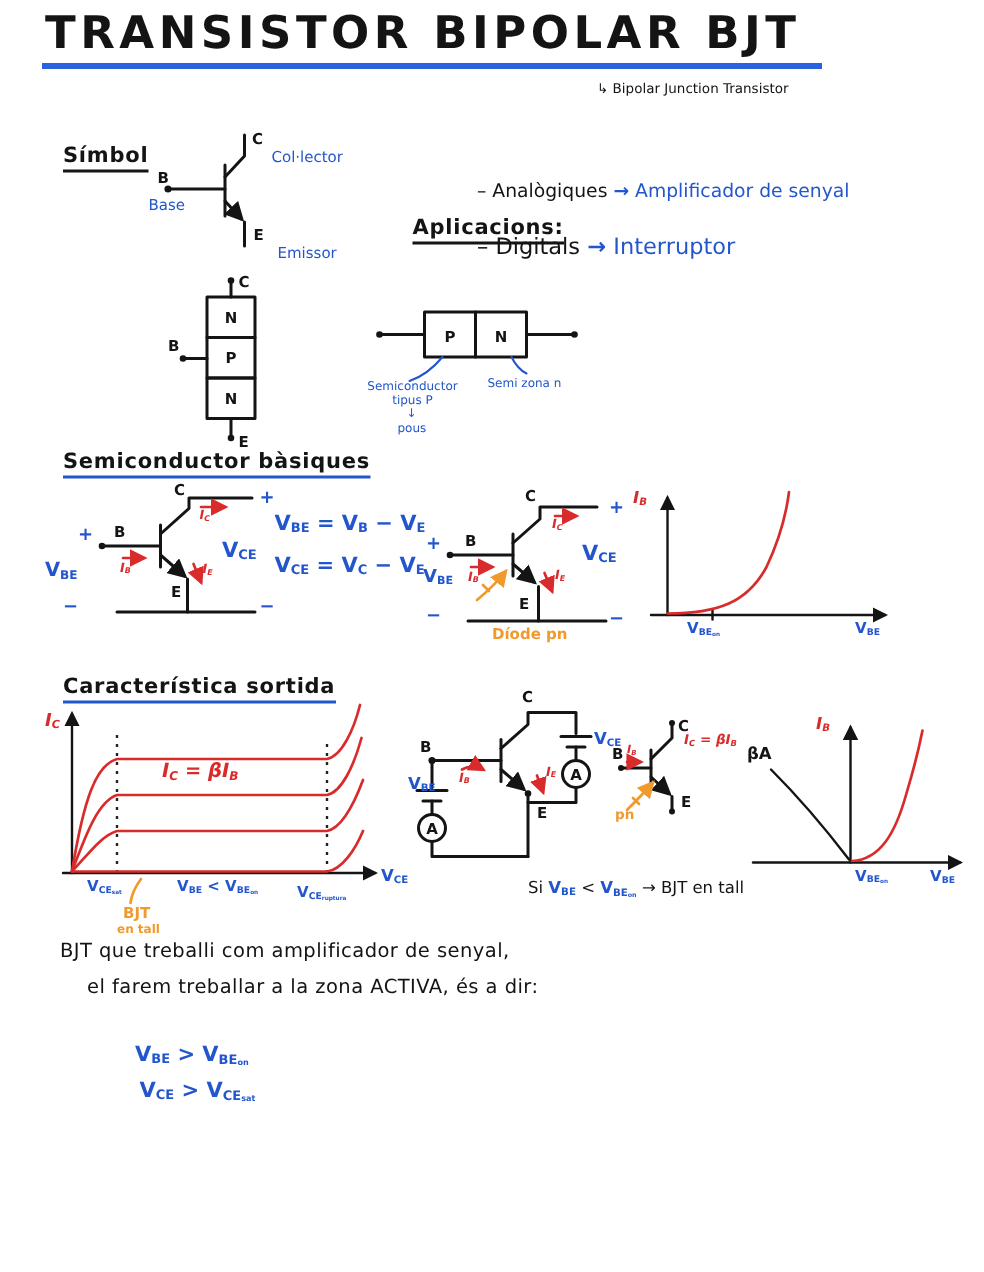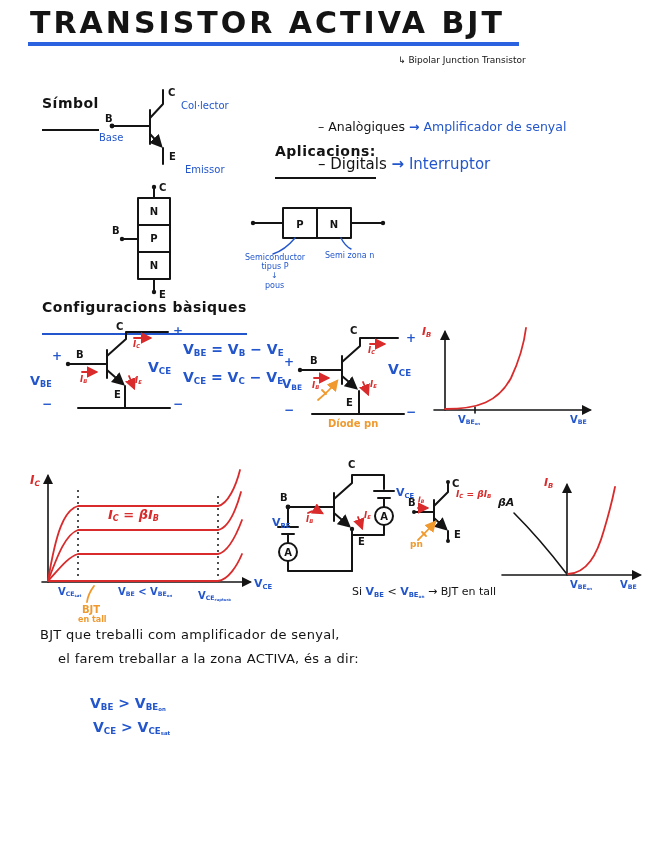--- a/index.html
+++ b/index.html
@@ -5,21 +5,21 @@
   html,body{margin:0;padding:0;background:#e8e8e8;}
   .page{position:relative;width:656px;height:848px;background:#ffffff;overflow:hidden;
         font-family:"DejaVu Sans","Liberation Sans",sans-serif;color:#141414;}
   .lbl{position:absolute;white-space:nowrap;line-height:1.1;}
   .ink-t{color:#141414;}
   .blue{color:#2356cc;}
   .red{color:#d92b2b;font-style:italic;}
   .orange{color:#f09a2e;}
   .b{font-weight:bold;}
   sub{font-size:0.62em;line-height:0;vertical-align:-0.22em;}
-  .h{font-weight:bold;font-size:14px;letter-spacing:0.5px;padding-bottom:18px;display:inline-block;}
+  .h{font-weight:bold;font-size:14px;letter-spacing:0.5px;padding-bottom:1px;display:inline-block;}
   .h-black{border-bottom:2px solid #141414;}
   .h-blue{border-bottom:2px solid #2356cc;}
   .title{font-size:30px;font-weight:800;letter-spacing:3px;border-bottom:4px solid #2b62e0;
          padding:0 14px 3px 2px;display:inline-block;}
   .fig{position:absolute;}
   svg{overflow:visible;}
   svg .ink{stroke:#141414;stroke-width:2;fill:none;stroke-linecap:round;stroke-linejoin:round;}
   svg .thin{stroke:#141414;stroke-width:1.6;fill:none;stroke-linecap:round;}
   svg .redl{stroke:#d92b2b;stroke-width:1.8;fill:none;stroke-linecap:round;}
   svg .bluel{stroke:#2356cc;stroke-width:1.4;fill:none;stroke-linecap:round;}
@@ -44,21 +44,21 @@
       </marker>
     <marker id="arrBl" viewBox="0 0 10 10" refX="8" refY="5" markerWidth="6" markerHeight="6" orient="auto-start-reverse">
       <path d="M0,0 L10,5 L0,10 z" fill="#2356cc"></path>
       </marker>
   </defs>
 </svg>
 
 <div class="page">
 
   <div class="lbl" style="left:28px;top:6px;">
-    <span class="title ink-t">TRANSISTOR ACTIVA BJT</span>
+    <span class="title ink-t">TRANSISTOR BIPOLAR BJT</span>
   </div>
   <div class="lbl ink-t" style="left:398px;top:56px;font-size:9px;">↳ Bipolar Junction Transistor</div>
 
   <div class="lbl" style="left:42px;top:94px;">
     <span class="h h-black ink-t">Símbol</span>
   </div>
 
   <div class="fig" style="left:95px;top:84px;width:170px;height:105px;">
     <svg width="170" height="105" viewBox="0 0 170 105">
       <circle class="dotk" cx="17" cy="42" r="2.4"></circle>
@@ -123,21 +123,21 @@
       <path class="bluel" d="M52,46 Q42,58 30,62"></path>
       <path class="bluel" d="M98,46 Q102,54 108,57"></path>
     </svg>
     <span class="lbl blue" style="left:0px;top:62px;width:64px;white-space:normal;text-align:center;font-size:8px;">Semiconductor tipus P</span>
     <span class="lbl blue" style="left:28px;top:80px;font-size:8px;">↓</span>
     <span class="lbl blue" style="left:22px;top:90px;font-size:8px;">pous</span>
     <span class="lbl blue" style="left:82px;top:60px;font-size:8px;">Semi zona n</span>
   </div>
 
   <div class="lbl" style="left:42px;top:298px;">
-    <span class="h h-blue ink-t">Configuracions bàsiques</span>
+    <span class="h h-blue ink-t">Semiconductor bàsiques</span>
   </div>
 
   <div class="fig" style="left:30px;top:318px;width:155px;height:110px;">
     <svg width="155" height="110" viewBox="0 0 155 110">
       <circle class="dotk" cx="38" cy="46" r="2.2"></circle>
       <path class="ink" d="M38,46 L77,46"></path>
       <path class="ink" d="M77,32 L77,60"></path>
       <path class="ink" d="M77,38 L96,21 L96,14 L138,14"></path>
       <path class="ink" d="M77,52 L93,66" marker-end="url(#arrK)"></path>
       <path class="ink" d="M95,68 L95,90"></path>
@@ -199,20 +199,23 @@
       <path class="thin" d="M25,90 L25,12" marker-end="url(#arrK)"></path>
       <path class="thin" d="M14,90 L170,90" marker-end="url(#arrK)"></path>
       <path class="thin" d="M55,87 L55,93"></path>
       <path class="redl" d="M25,89 C58,89 78,82 91,58 C99,41 104,24 106,8"></path>
     </svg>
     <span class="lbl red b" style="left:2px;top:6px;font-size:11px;">I<sub>B</sub></span>
     <span class="lbl blue b" style="left:38px;top:94px;font-size:10px;">V<sub>BE<sub>on</sub></sub></span>
     <span class="lbl blue b" style="left:150px;top:94px;font-size:10px;">V<sub>BE</sub></span>
   </div>
 
+  <div class="lbl" style="left:42px;top:448px;">
+    <span class="h h-blue ink-t">Característica sortida</span>
+  </div>
 
   <div class="fig" style="left:30px;top:462px;width:250px;height:162px;">
     <svg width="250" height="162" viewBox="0 0 250 162">
       <path class="thin" d="M18,120 L18,14" marker-end="url(#arrK)"></path>
       <path class="thin" d="M12,120 L220,120" marker-end="url(#arrK)"></path>
       <path class="dash" d="M48,28 L48,120"></path>
       <path class="dash" d="M188,34 L188,120"></path>
       <path class="redl" d="M18,119 C26,70 34,48 48,44 L188,44 C198,42 206,24 210,8"></path>
       <path class="redl" d="M18,119 C28,92 36,72 48,68 L188,68 C198,66 206,48 211,30"></path>
       <path class="redl" d="M18,119 C30,106 38,95 48,92 L188,92 C198,90 206,74 212,58"></path>
@@ -286,21 +289,21 @@
   </div>
 
   <div class="fig" style="left:492px;top:475px;width:160px;height:122px;">
     <svg width="160" height="122" viewBox="0 0 160 122">
       <path class="thin" d="M75,100 L75,10" marker-end="url(#arrK)"></path>
       <path class="thin" d="M10,100 L148,100" marker-end="url(#arrK)"></path>
       <path class="thin" d="M22,38 Q48,64 74,98"></path>
       <path class="redl" d="M76,99 C95,98 105,80 112,55 C118,35 121,22 123,12"></path>
     </svg>
     <span class="lbl red b" style="left:52px;top:2px;font-size:11px;">I<sub>B</sub></span>
-    <span class="lbl ink-t b" style="left:6px;top:22px;font-size:11px;font-style:italic;">βA</span>
+    <span class="lbl ink-t b" style="left:6px;top:22px;font-size:11px;">βA</span>
     <span class="lbl blue b" style="left:78px;top:104px;font-size:10px;">V<sub>BE<sub>on</sub></sub></span>
     <span class="lbl blue b" style="left:128px;top:104px;font-size:10px;">V<sub>BE</sub></span>
   </div>
 
   <div class="lbl" style="left:352px;top:586px;font-size:11px;">
     <span class="ink-t">Si</span>
     <span class="blue b">V<sub>BE</sub></span>
     <span class="ink-t">&lt;</span>
     <span class="blue b">V<sub>BE<sub>on</sub></sub></span>
     <span class="ink-t">→ BJT en tall</span>

